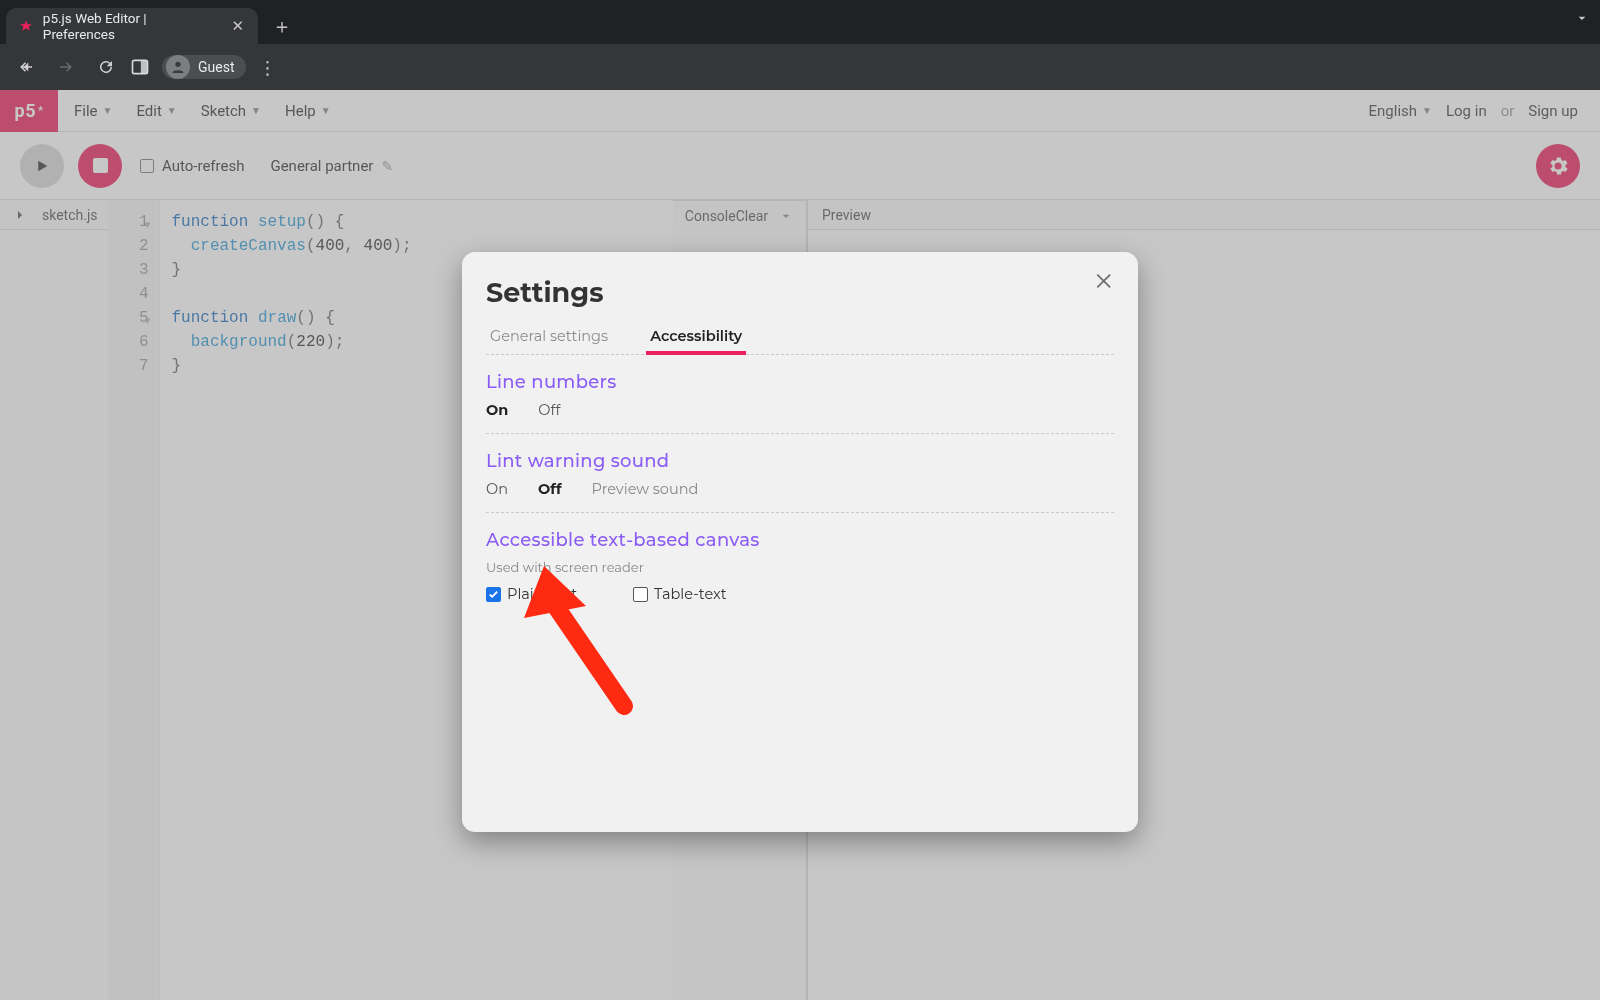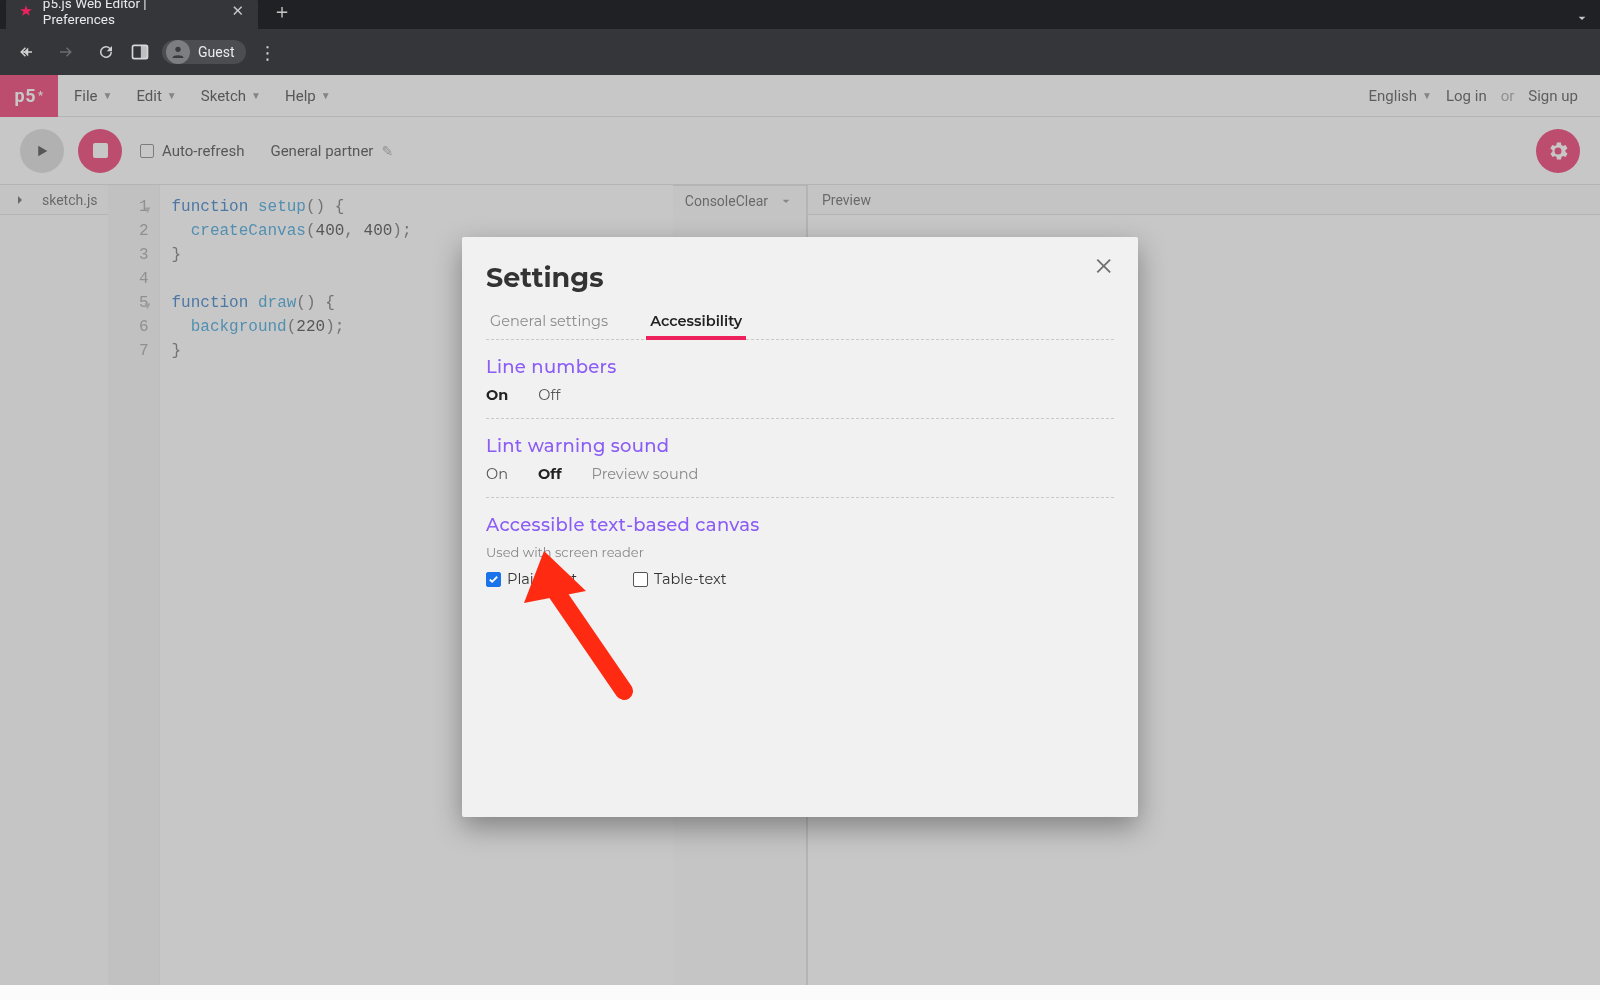--- a/index.html
+++ b/index.html
@@ -26,21 +26,21 @@
     overflow:hidden;
     font-family:-apple-system,BlinkMacSystemFont,"Segoe UI",Roboto,"Helvetica Neue",Arial,sans-serif;
     background:var(--page-bg);
     color:var(--text);
     position:relative;
   }
 
   
   .chrome{background:var(--chrome-bg);}
   .tabstrip{
-    height:29px;
+    height:44px;
     display:flex;
     align-items:flex-end;
     padding-left:6px;
     position:relative;
   }
   .tab{
     display:flex;
     align-items:center;
     gap:9px;
     height:36px;
@@ -183,21 +183,21 @@
 
   
   .dim{
     position:absolute;inset:0;background:var(--overlay);
     display:flex;align-items:flex-start;justify-content:center;
   }
 
   
   .modal{
     width:676px;height:580px;background:var(--panel-bg);
-    margin-top:162px;border-radius:2px;box-shadow:0 10px 28px rgba(0,0,0,0.35);
+    margin-top:162px;border-radius:13px;box-shadow:0 10px 28px rgba(0,0,0,0.35);
     padding:24px 24px 20px 24px;position:relative;
     font-family:"Montserrat","Segoe UI",Arial,sans-serif;
   }
   .modal h1{margin:0 0 18px 0;font-size:27px;font-weight:700;color:#333;}
   .modal .close-x{
     position:absolute;top:18px;right:22px;color:#6f6f6f;cursor:pointer;
   }
   .tabs{display:flex;gap:34px;border-bottom:1px dashed #c9c9c9;}
   .tab-item{padding:0 4px 9px 4px;font-size:14.5px;color:#8c8c8c;cursor:pointer;position:relative;}
   .tab-item.active{color:#222;font-weight:600;}

